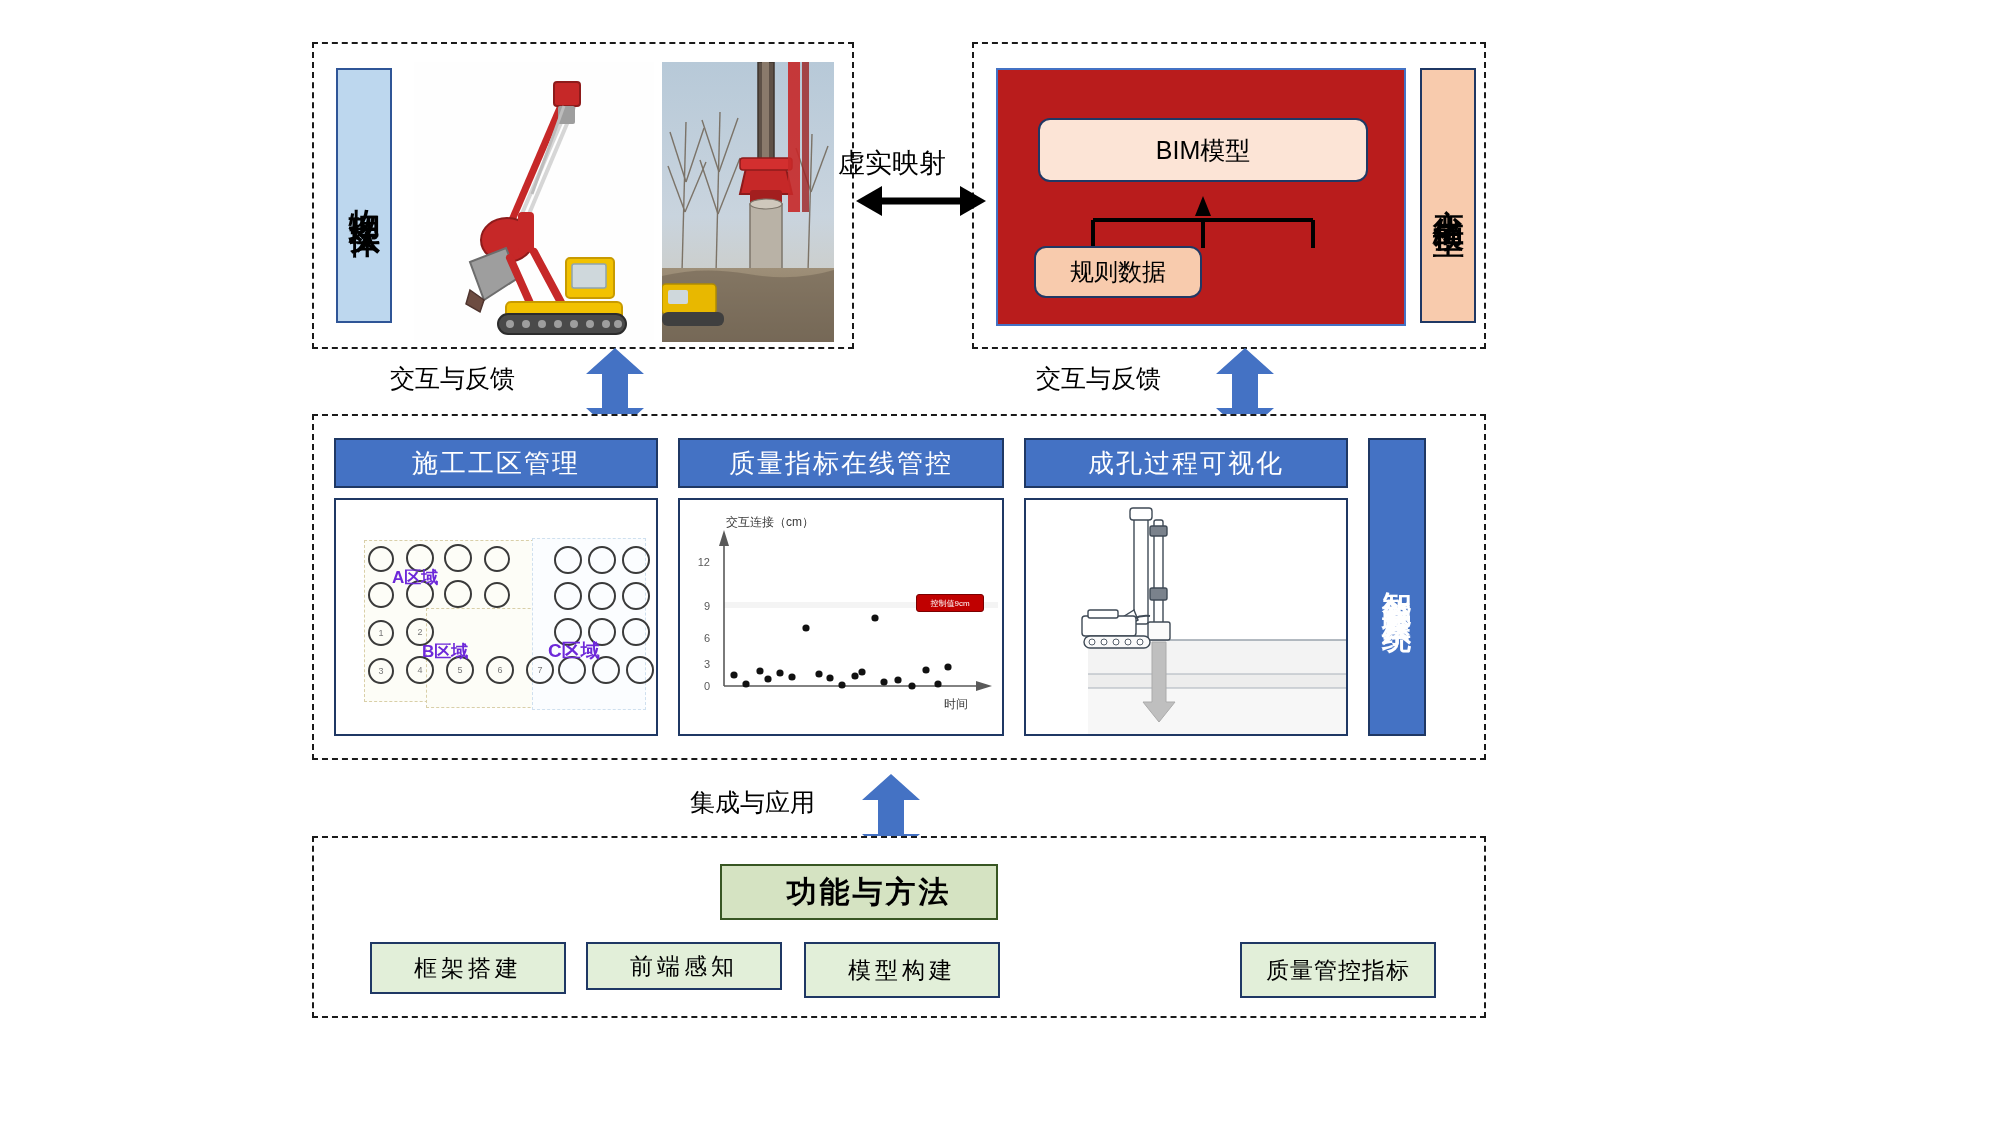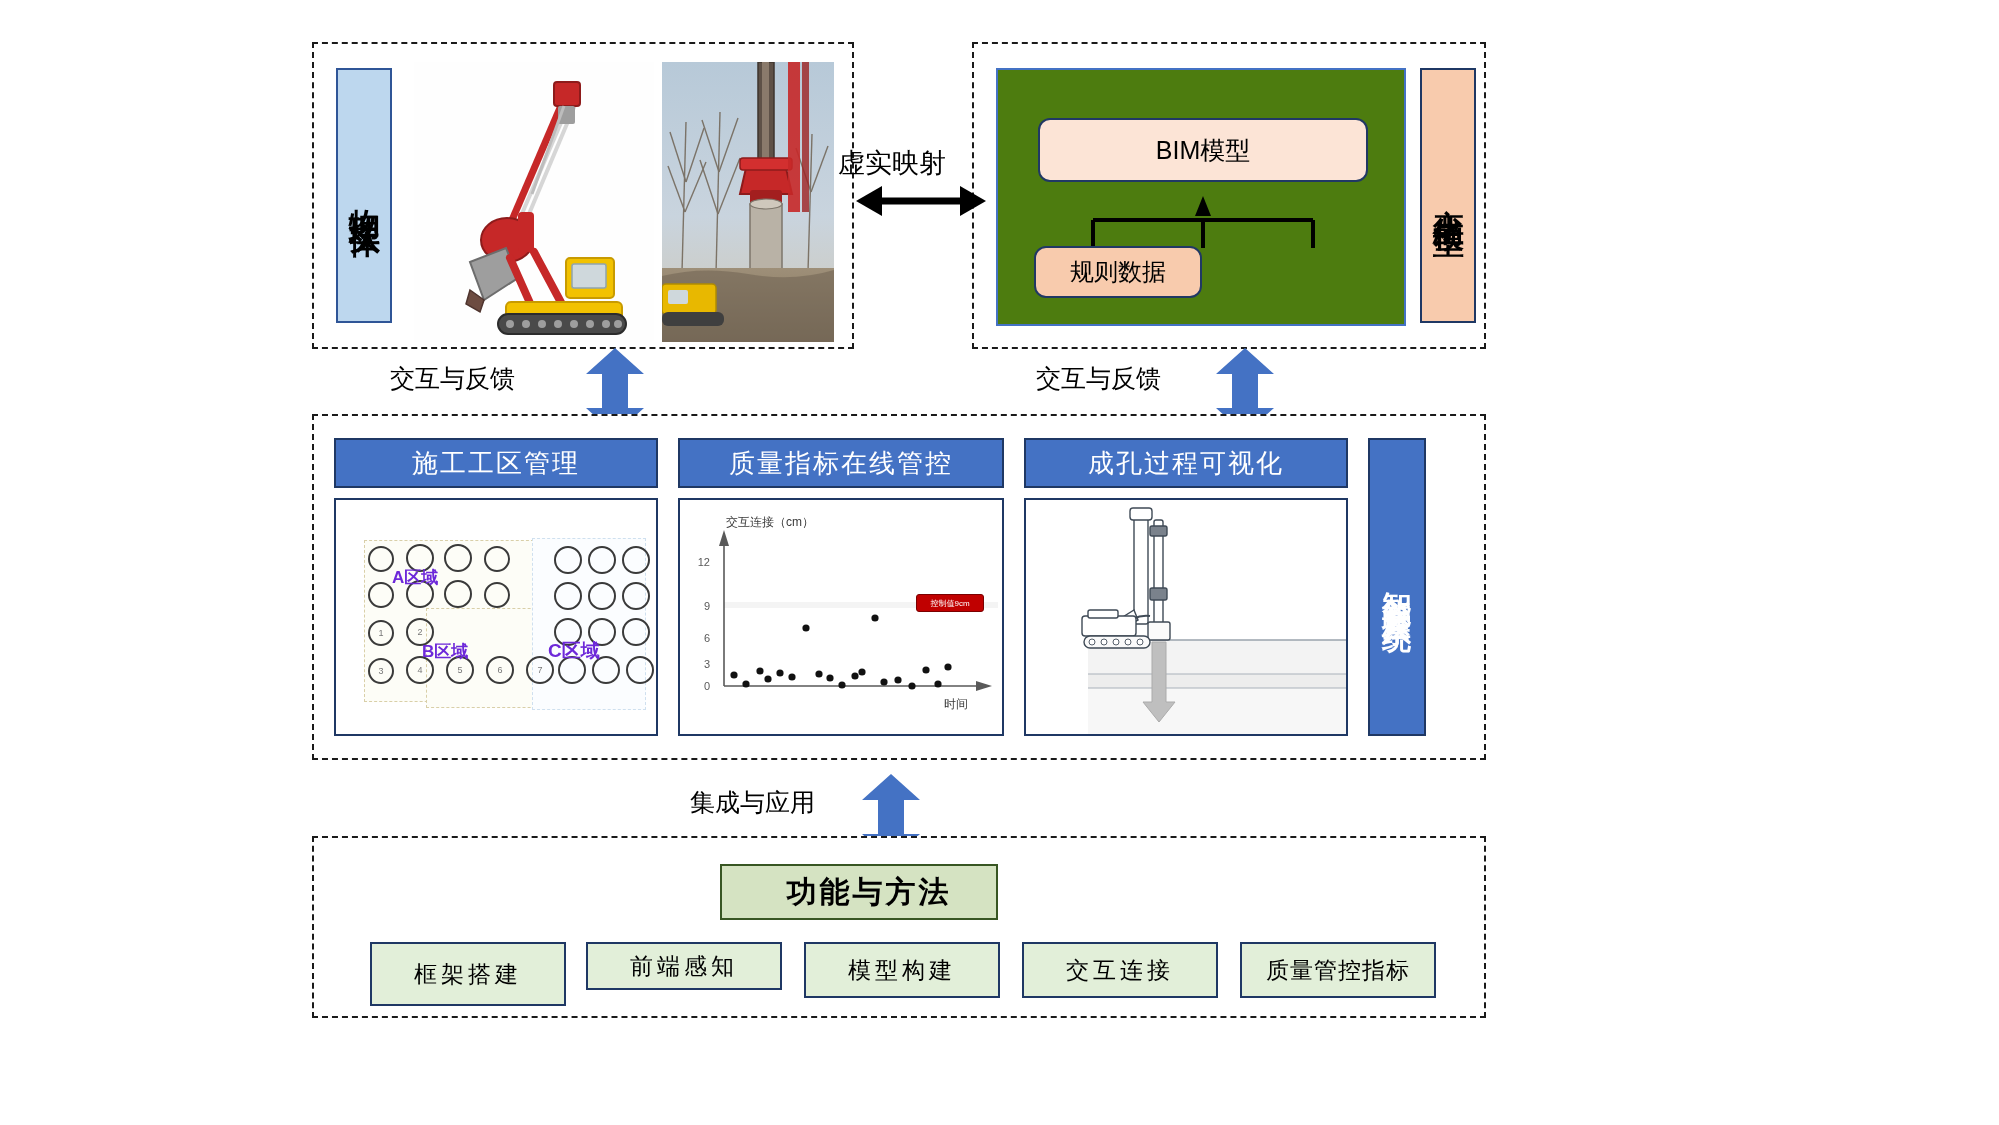--- a/index.html
+++ b/index.html
@@ -24,21 +24,21 @@
     letter-spacing:6px;font-weight:700;
   }
   .vlabel.blue{background:#bdd7ee;border:2px solid #2f5597;color:#000;}
   .vlabel.orange{background:#f8cbad;border:2px solid #1f3864;color:#000;}
   .vlabel.solidblue{background:#4472c4;border:2px solid #1f3864;color:#ffffff;}
 
   
   .photo{position:absolute;overflow:hidden;box-sizing:border-box;}
 
   
-  .twin-frame{position:absolute;box-sizing:border-box;border:2px solid #4472c4;background:#4d7c0f;}
+  .twin-frame{position:absolute;box-sizing:border-box;border:2px solid #4472c4;background:#b91c1c;}
   .rbox{
     position:absolute;box-sizing:border-box;
     display:flex;align-items:center;justify-content:center;
     border:2px solid #203864;border-radius:12px;
     font-weight:400;color:#000;
   }
   .rbox.light{background:#fce4d6;}
   .rbox.mid{background:#f8cbad;}
 
   
@@ -390,18 +390,17 @@
 
 <div class="arrlabel" style="left:690px;top:786px;font-size:25px;">集成与应用</div>
 <svg class="dblarrow" style="left:862px;top:774px;width:58px;height:86px;" viewBox="0 0 58 86">
   <polygon points="29,0 58,26 42,26 42,60 58,60 29,86 0,60 16,60 16,26 0,26" fill="#4472c4"></polygon>
 </svg>
 
 <div class="dashbox" style="left:312px;top:836px;width:1174px;height:182px;">
 
   <div class="greenbig" style="left:406px;top:26px;width:278px;height:56px;font-size:30px;">功能与方法</div>
 
-  <div class="greensm" style="left:56px;top:104px;width:196px;height:64px;font-size:23px;">框架搭建</div>
+  <div class="greensm" style="left:56px;top:104px;width:196px;height:52px;font-size:23px;">框架搭建</div>
   <div class="greensm" style="left:272px;top:104px;width:196px;height:48px;font-size:23px;">前端感知</div>
   <div class="greensm" style="left:490px;top:104px;width:196px;height:56px;font-size:23px;">模型构建</div>
-  <div class="greensm" style="left:708px;top:104px;width:196px;height:56px;font-size:23px;">交互连接</div>
   <div class="greensm" style="left:926px;top:104px;width:196px;height:56px;font-size:23px;letter-spacing:1px;">质量管控指标</div>
 </div>
 
 </body></html>

